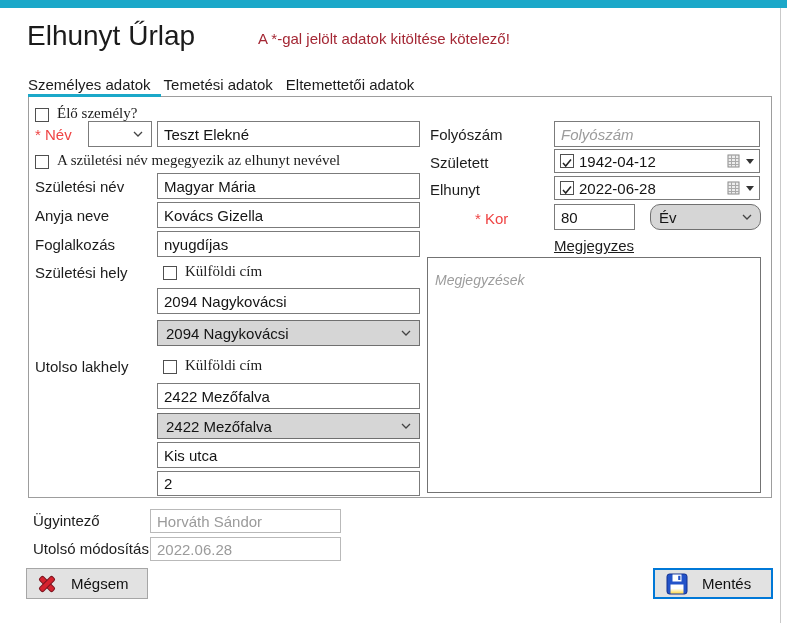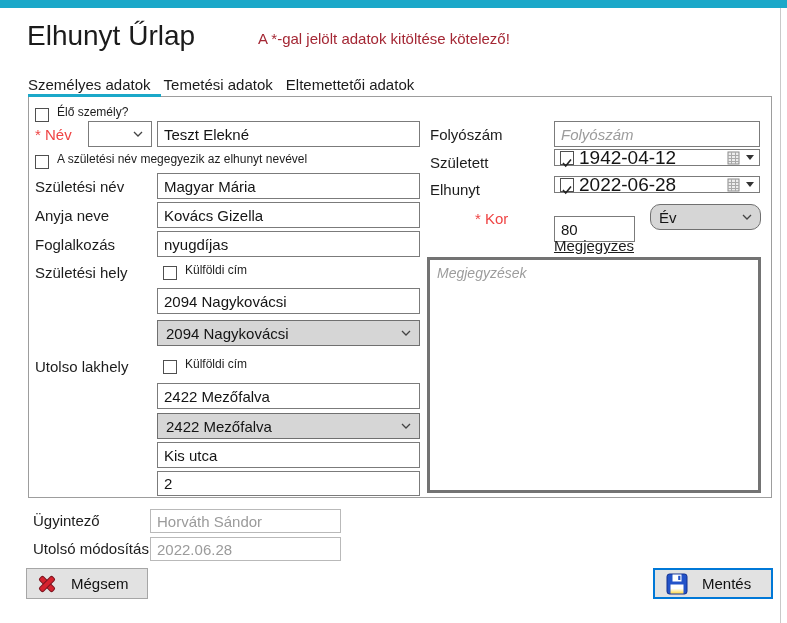--- a/index.html
+++ b/index.html
@@ -25,28 +25,28 @@
   .req{color:#ef4444;}
   .tb{position:absolute;height:26px;box-sizing:border-box;border:1px solid #7b7b7b;background:#fff;
       font-family:"Liberation Sans",sans-serif;font-size:15px;color:#141414;padding:0 6px;outline:none;}
   .tb.dis{border-color:#b9b9b9;color:#9b9b9b;}
   input::placeholder,textarea::placeholder{color:#9c9c9c;font-style:italic;opacity:1;}
   .combo{position:absolute;height:26px;box-sizing:border-box;border:1px solid #707070;background:#d6d6d6;
          display:flex;align-items:center;justify-content:space-between;padding:0 8px;font-size:15px;color:#141414;}
   .combo.white{background:#fff;border-color:#7b7b7b;}
   .chev{flex:0 0 auto;margin-left:6px;}
   .cb{position:absolute;width:14px;height:14px;box-sizing:border-box;border:1px solid #4f4f4f;background:#fff;}
-  .cblbl{position:absolute;font-size:12px;white-space:nowrap;}
-  .dp{position:absolute;height:17px;box-sizing:border-box;border:1px solid #7b7b7b;background:#fff;
-      display:flex;align-items:center;padding:0 5px;font-size:19px;color:#141414;}
+  .cblbl{position:absolute;font-size:15px;white-space:nowrap;font-family:Liberation Serif, serif;}
+  .dp{position:absolute;height:24px;box-sizing:border-box;border:1px solid #7b7b7b;background:#fff;
+      display:flex;align-items:center;padding:0 5px;font-size:15px;color:#141414;}
   .dp .dcb{position:relative;width:14px;height:14px;border:1px solid #4f4f4f;box-sizing:border-box;background:#fff;margin-right:5px;flex:0 0 auto;}
   .dp .dtext{flex:1 1 auto;}
   .dp .dtri{width:0;height:0;border-left:4px solid transparent;border-right:4px solid transparent;border-top:5px solid #333;margin-left:5px;}
   textarea.notes{position:absolute;left:427px;top:257px;width:334px;height:236px;box-sizing:border-box;
-      border:3px solid #737373;resize:none;font-family:"Liberation Sans",sans-serif;font-size:14px;padding:5px 7px;outline:none;}
+      border:1px solid #737373;resize:none;font-family:"Liberation Sans",sans-serif;font-size:14px;padding:14px 7px;outline:none;}
   .btn{position:absolute;height:31px;box-sizing:border-box;background:#e2e2e2;border:1px solid #a6a6a6;
        display:flex;align-items:center;font-size:15px;color:#111;cursor:default;}
   #save-btn{border:2px solid #0078D7;}
   .btn .btxt{margin-left:14px;}
 </style>
 </head>
 <body>
 
 <div id="screen">
 
@@ -136,21 +136,21 @@
         </svg></span>
     <span class="dtext">2022-06-28</span>
     <svg width="14" height="14" viewBox="0 0 14 14">
         <rect x="1" y="1" width="11" height="12" fill="#ededed" stroke="#8a8a8a"></rect>
         <path d="M1 4.5h11 M1 7.5h11 M1 10.5h11 M4.5 1v12 M8.5 1v12" stroke="#a9a9a9" stroke-width="1" fill="none"></path>
       </svg>
     <span class="dtri"></span>
   </div>
 
   <span class="lbl req" style="left:430px;top:210px;margin-left:45px;">* Kor</span>
-  <input class="tb" style="left: 554px; top: 204px; width: 81px; margin-top: 12px;" value="80">
+  <input class="tb" style="left: 554px; top: 204px; width: 81px;" value="80">
   <div class="combo" style="left:650px;top:204px;width:111px;border-radius:10px;">
     <span>Év</span>
     <svg class="chev" width="10" height="6" viewBox="0 0 10 6">
         <polyline points="1,1 5,5 9,1" fill="none" stroke="#444" stroke-width="1.3"></polyline>
       </svg>
   </div>
 
   <div class="abs" style="left:427px;top:237px;width:334px;text-align:center;font-size:15px;text-decoration:underline;">Megjegyzes</div>
   <textarea class="notes" placeholder="Megjegyzések" style=""></textarea>
 

